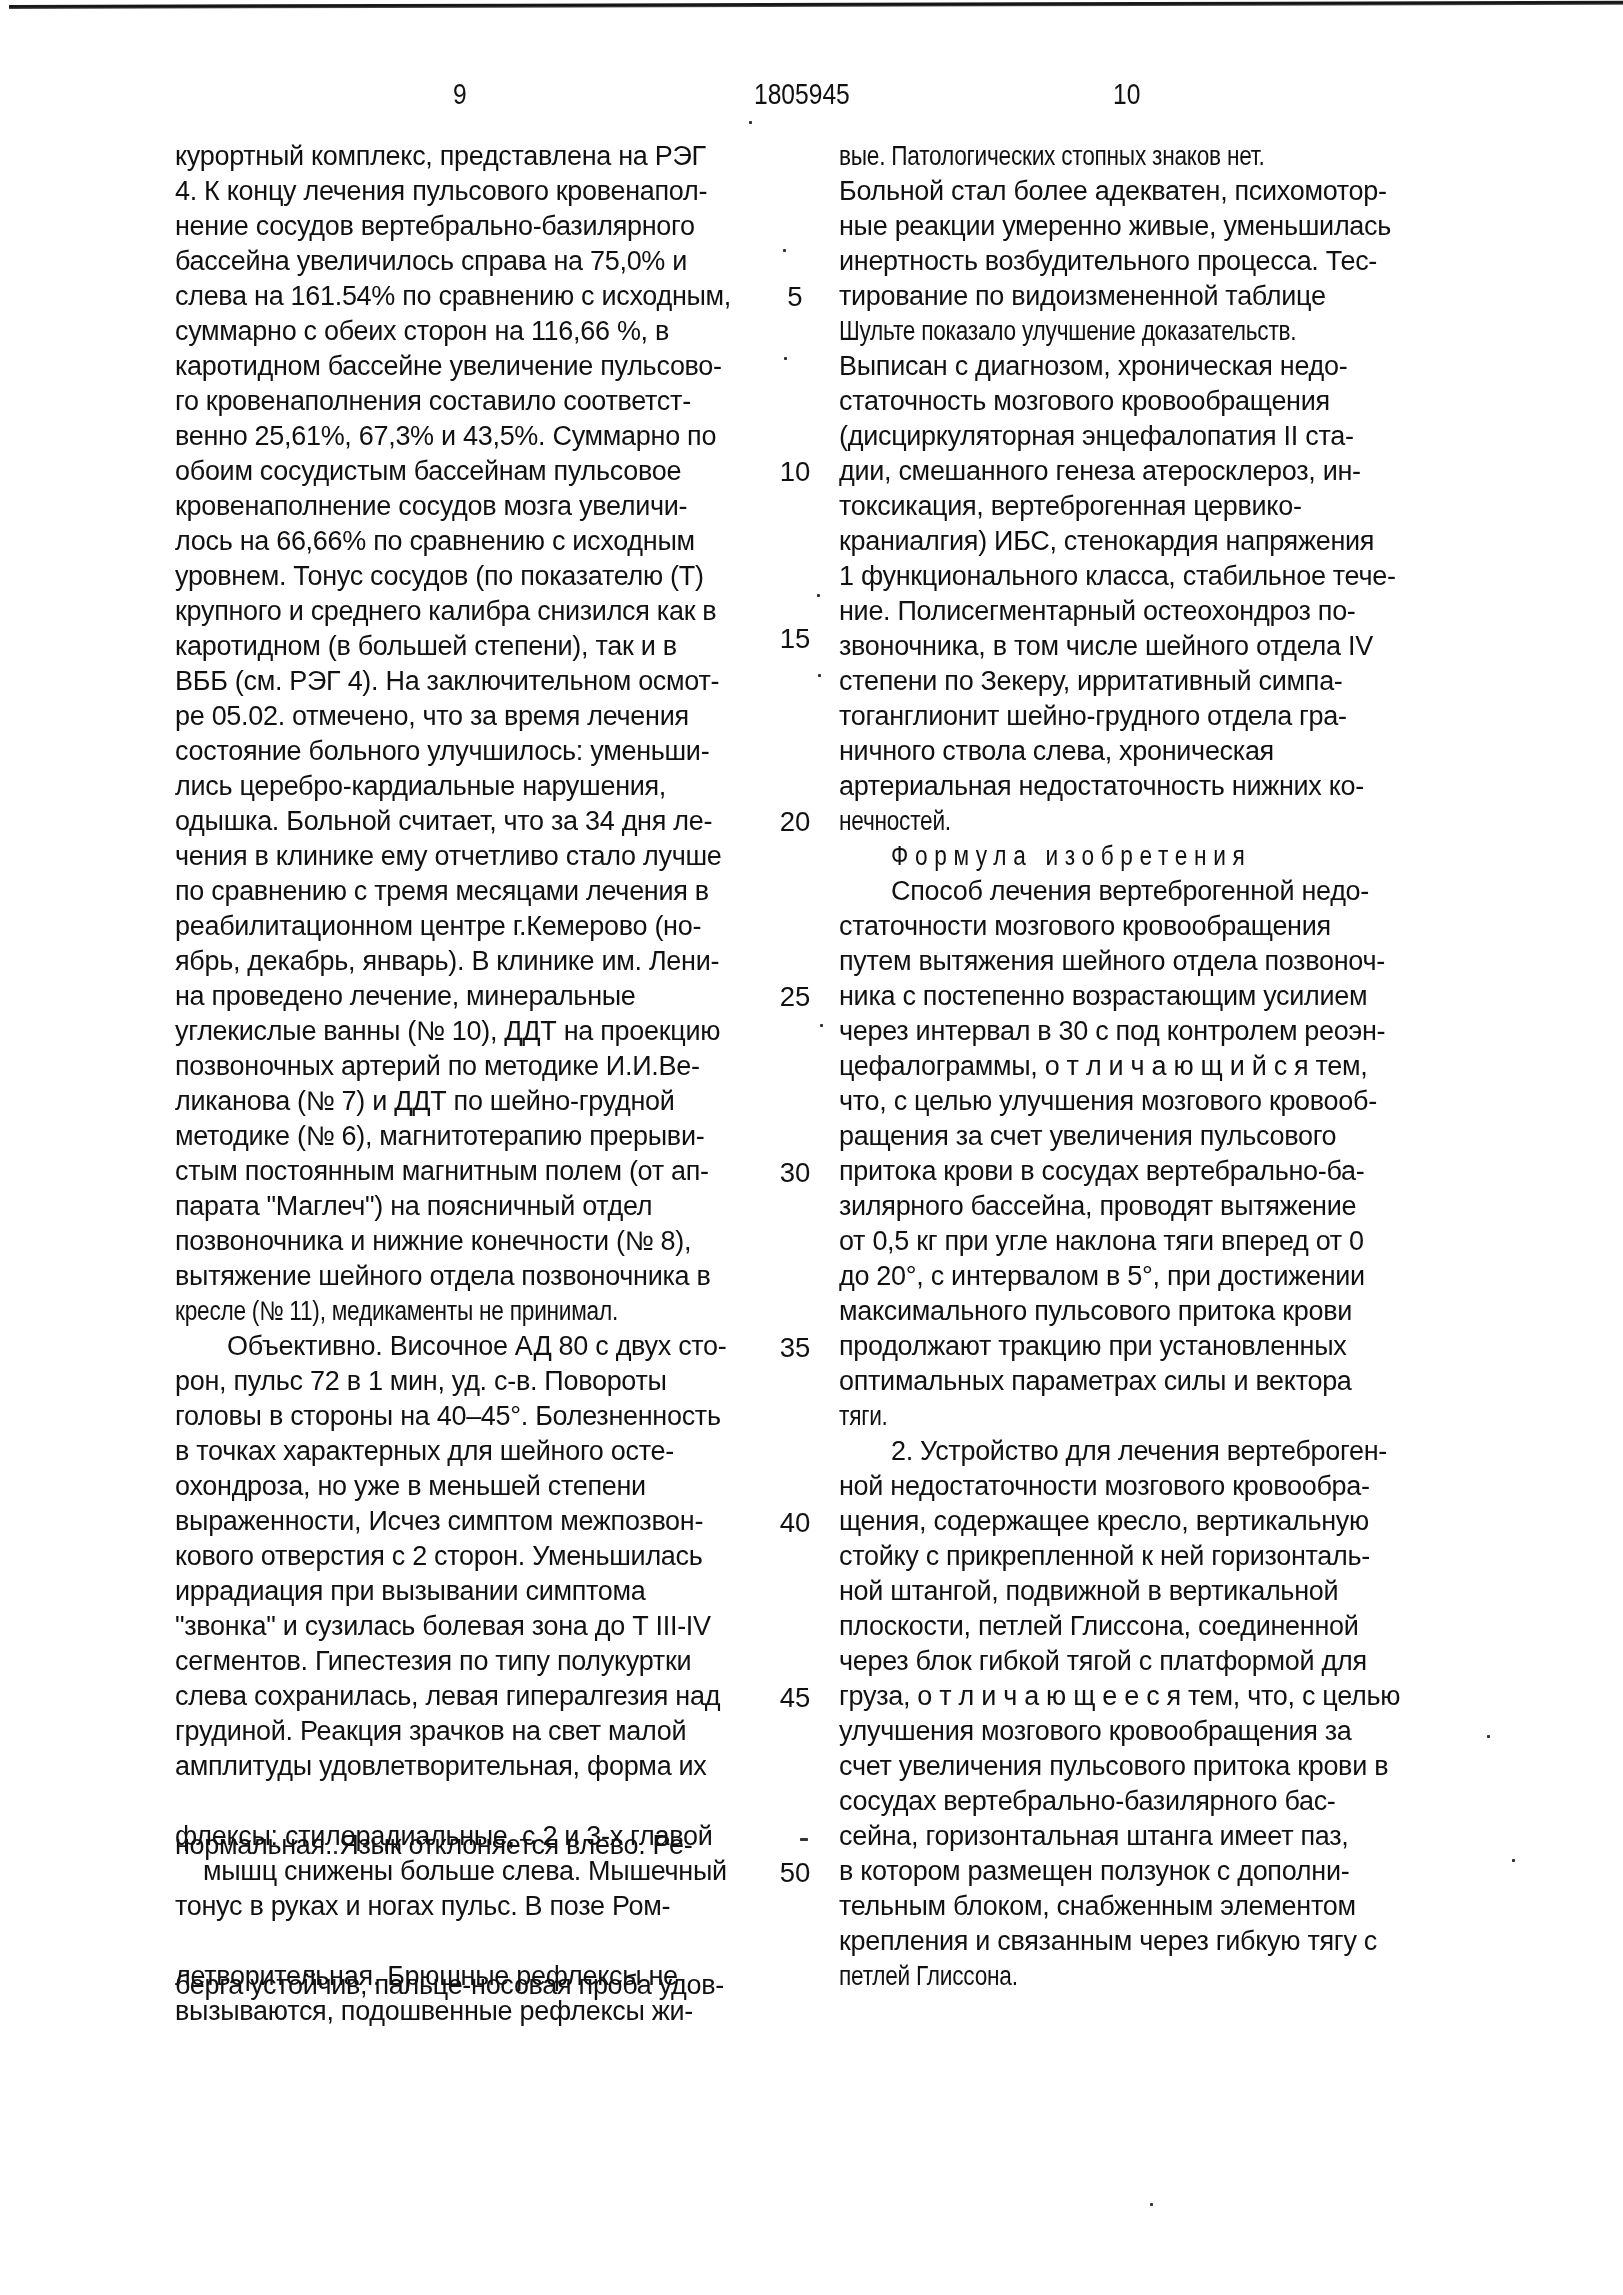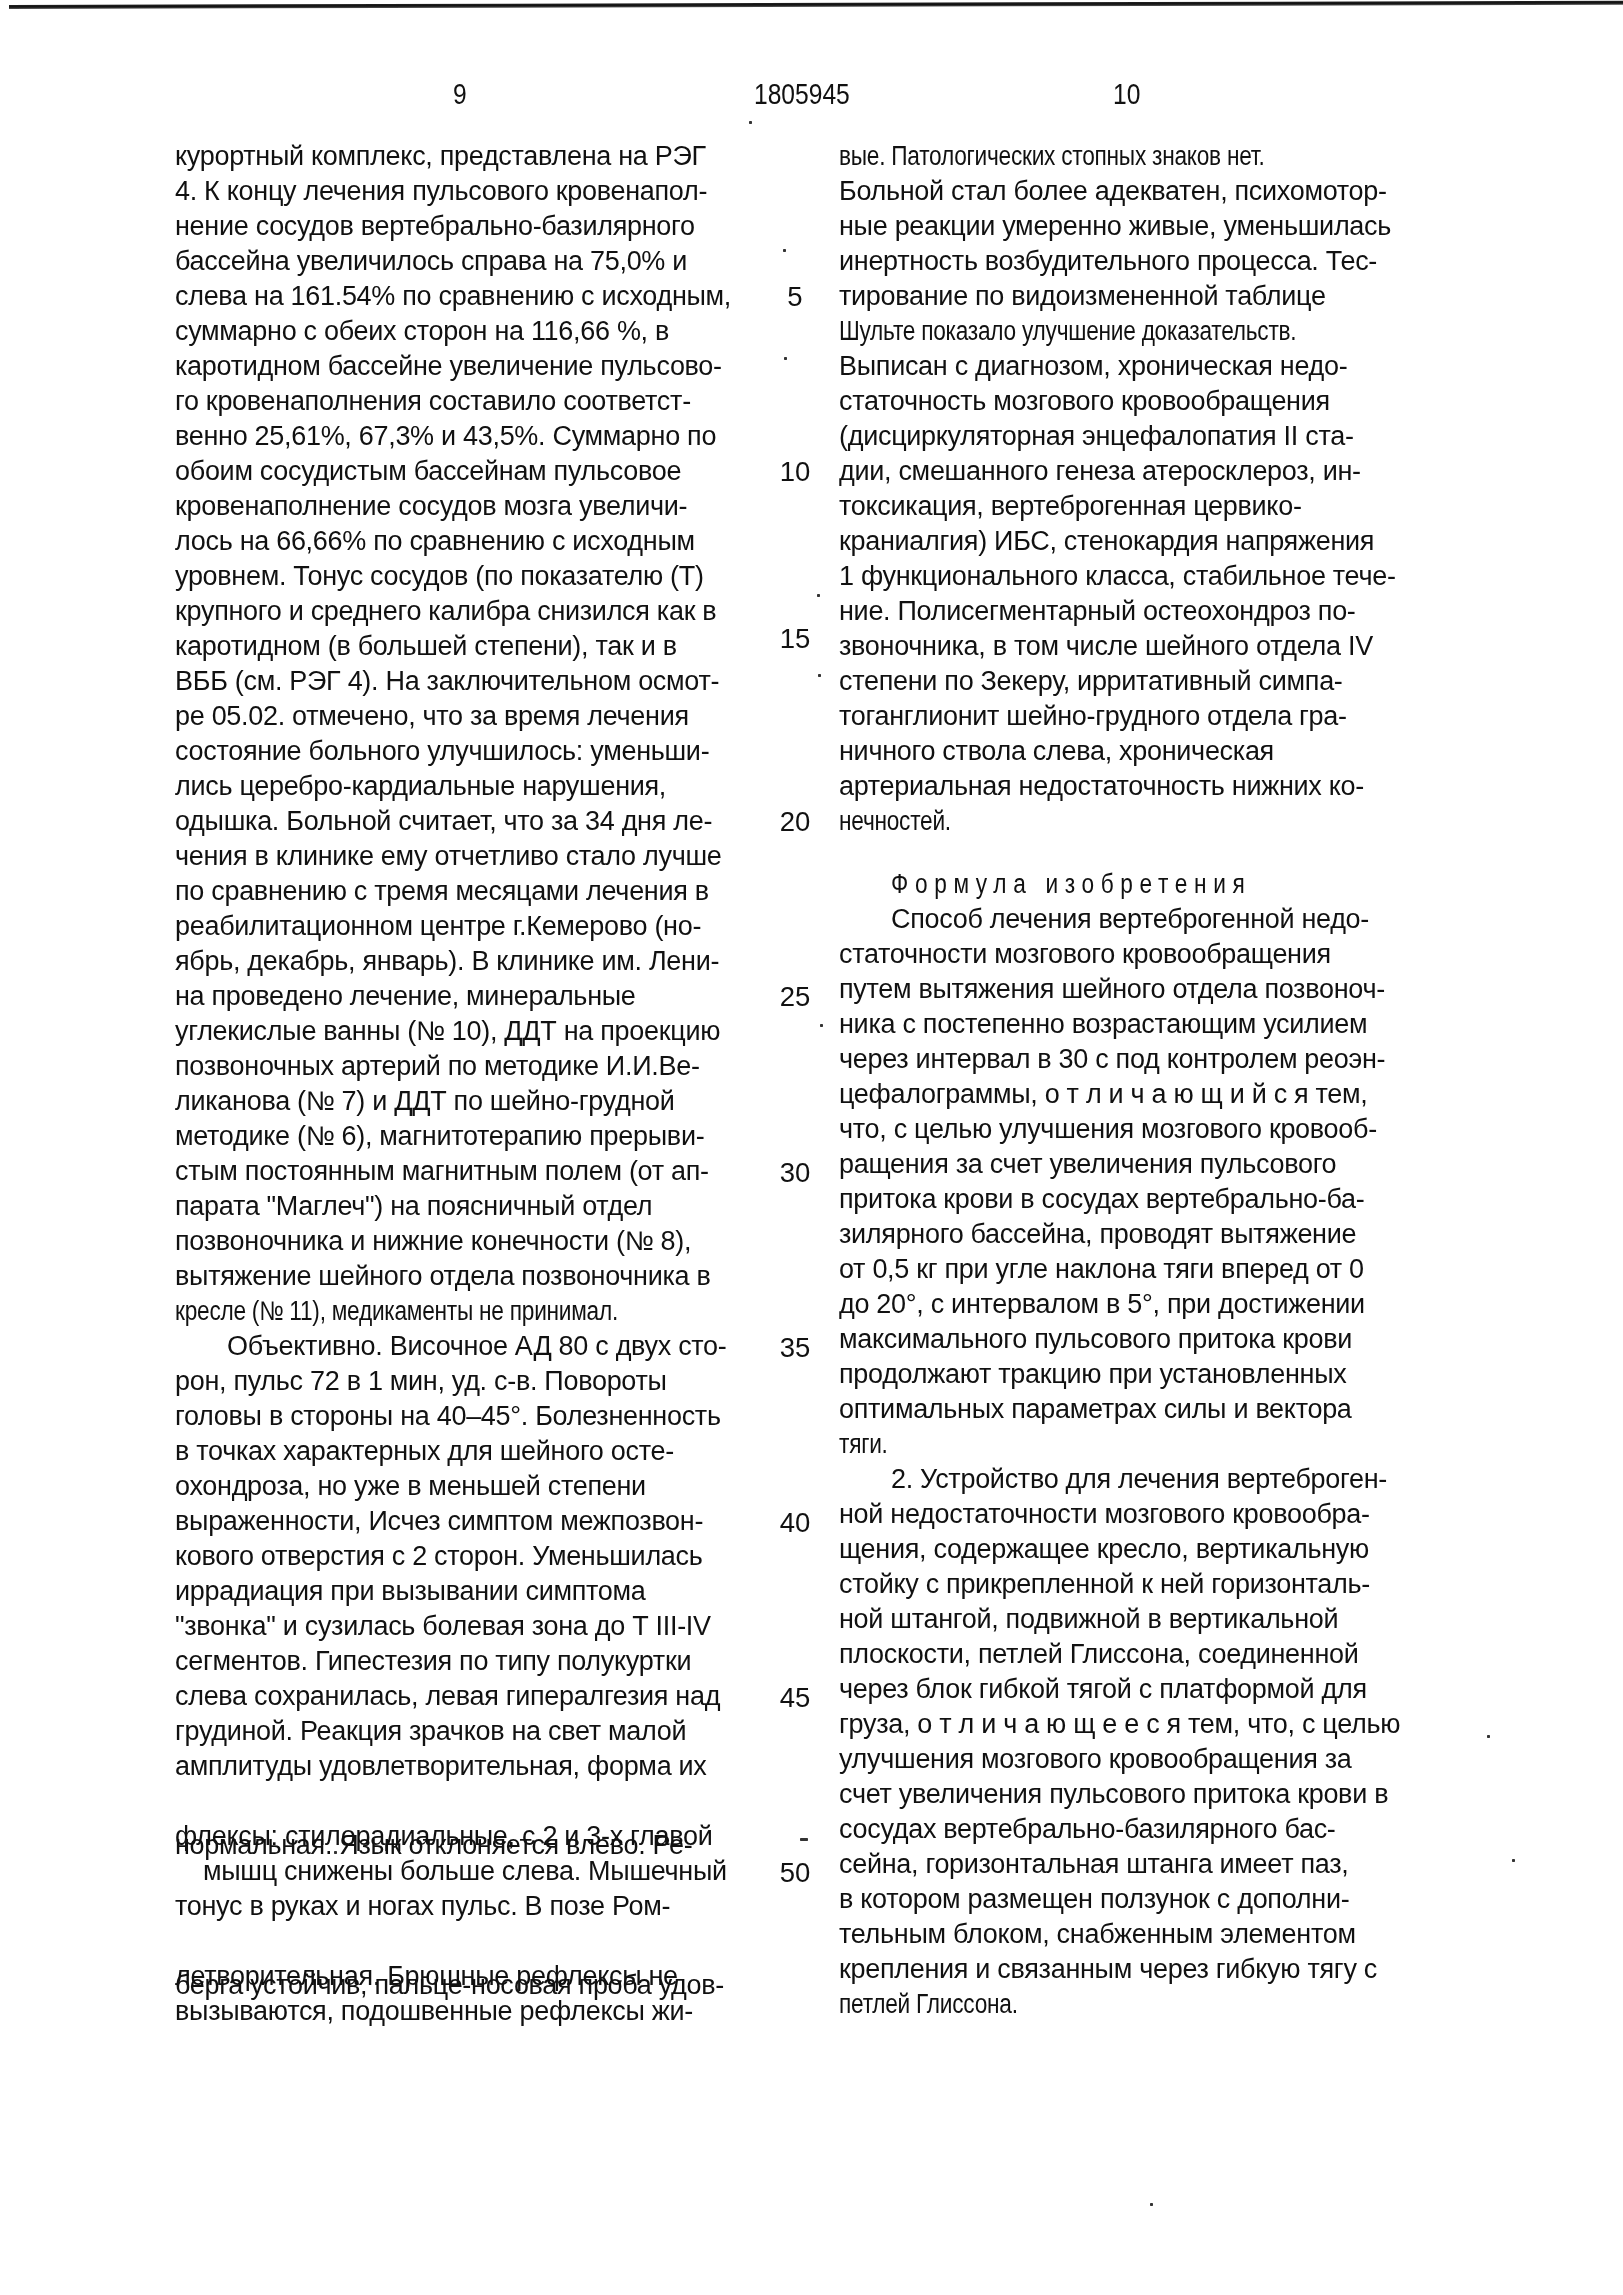--- a/index.html
+++ b/index.html
@@ -18,21 +18,21 @@
     position: absolute; top: 139px;
     font-family: "Liberation Sans", sans-serif;
     font-size: 27px; line-height: 35px;
     letter-spacing: -0.3px;
   }
   .col-left { left: 175px; width: 575px; }
   .col-right { left: 839px; width: 576px; }
   .line { white-space: nowrap; display: block; height: 35px; }
   .line .t { display: inline-block; transform-origin: left top; }
   .indent { padding-left: 52px; }
-  .spaced { letter-spacing: 7.9px; margin-top: 28px; }
+  .spaced { letter-spacing: 7.9px; }
   .gutter {
     position: absolute; left: 772px; top: 139px; width: 46px;
     font-family: "Liberation Sans", sans-serif; font-size: 27.5px; line-height: 35px;
   }
   .gutter .num { position: absolute; left: 0; width: 46px; text-align: center; }
   .speck { position: absolute; width: 2.6px; height: 3.3px; background: #333; border-radius: 0.7px; }
 </style>
 </head>
 <body>
 

